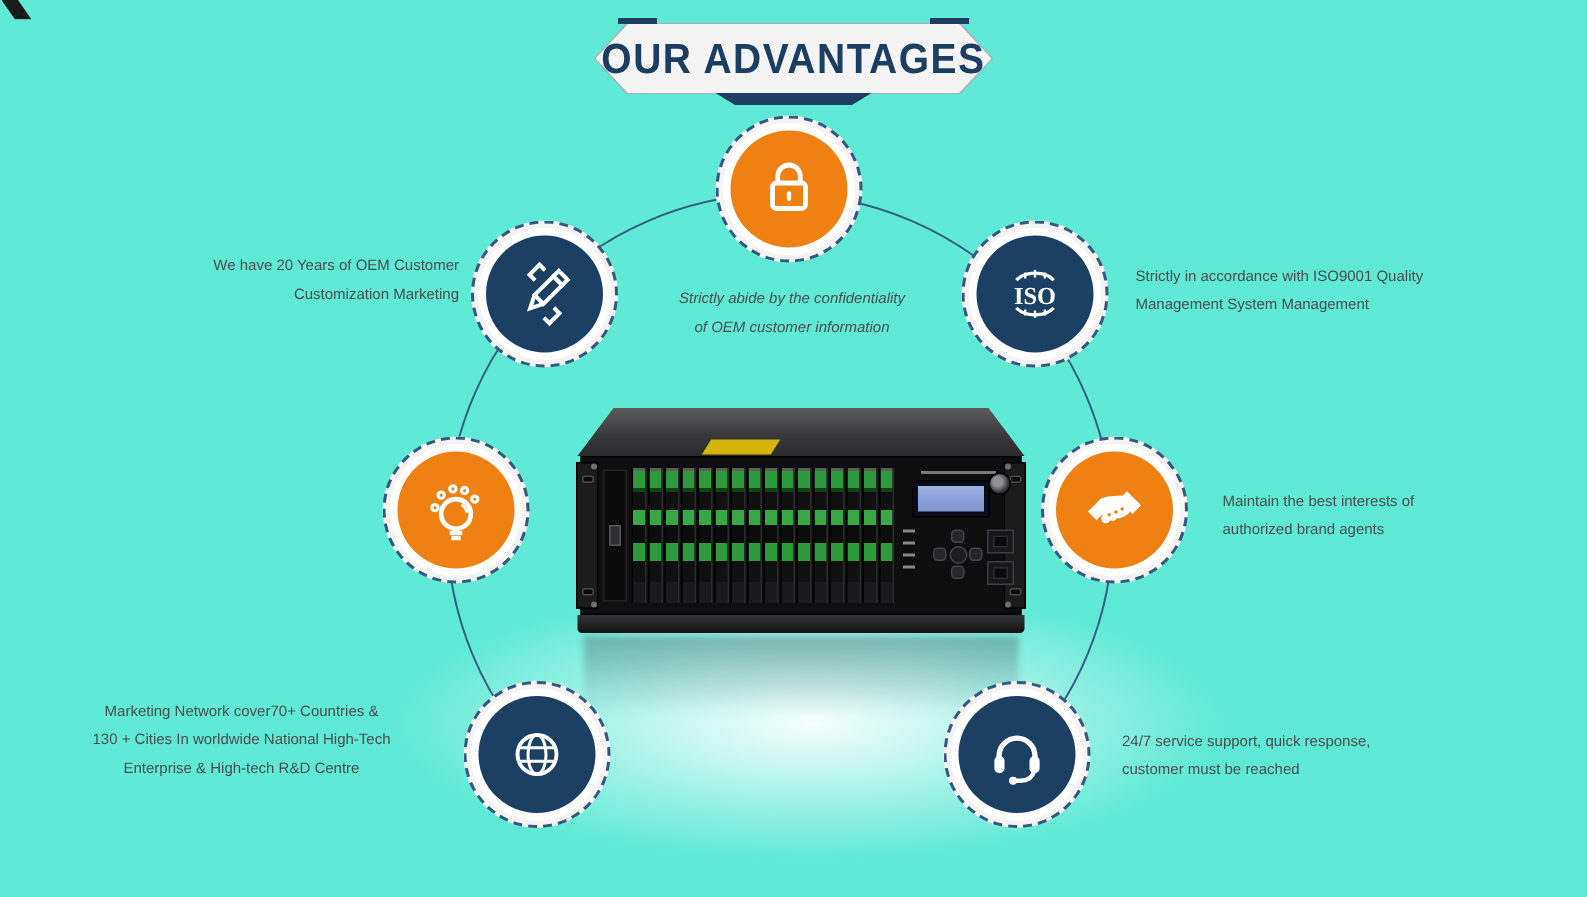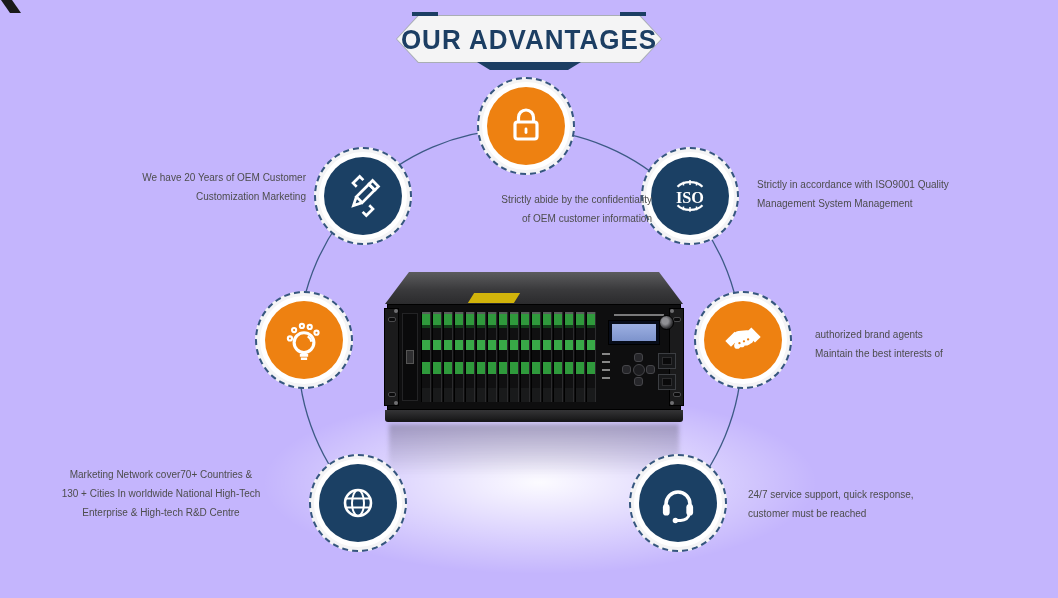--- a/index.html
+++ b/index.html
@@ -1,17 +1,17 @@
 <!DOCTYPE html>
 <html><head>
 <meta charset="utf-8">
 <style>
   * { margin:0; padding:0; box-sizing:border-box; }
   body { font-family:"Liberation Sans", sans-serif; }
-  .stage { position:relative; width:1058px; height:598px; background:#c4b5fd; overflow:hidden; }
+  .stage { position:relative; width:1058px; height:598px; background:#5eead4; overflow:hidden; }
 
   
   .corner-mark { position:absolute; left:1px; top:0; width:20px; height:13px;
     background:#1a1a1a; clip-path:polygon(0 0, 55% 0, 100% 100%, 45% 100%); }
 
   
   .banner { position:absolute; left:396px; top:15px; width:266px; height:48px; }
   .banner-outline { position:absolute; inset:0; background:#a9aeb4;
     clip-path:polygon(22px 0, calc(100% - 22px) 0, 100% 50%, calc(100% - 22px) 100%, 22px 100%, 0 50%); }
   .banner-inner { position:absolute; inset:1px; background:#f4f4f5;
@@ -37,21 +37,21 @@
   .disc { width:78px; height:78px; border-radius:50%; box-shadow:0 0 0 5px #ffffff;
     display:flex; align-items:center; justify-content:center; }
   .disc svg { display:block; }
   .c0 { left:314px; top:147px; } .c1 { left:477px; top:77px; } .c2 { left:641px; top:147px; }
   .c3 { left:255px; top:291px; } .c4 { left:694px; top:291px; }
   .c5 { left:309px; top:454px; } .c6 { left:629px; top:454px; }
 
   
   .blurb { position:absolute; font-size:10px; line-height:19px; color:#4d4d4d; z-index:3; }
   .t0 { left:40px;  top:168px; width:266px; text-align:right; }
-  .t1 { left:404px; top:190px; width:248px; text-align:right; }
+  .t1 { left:404px; top:190px; width:248px; text-align:center;font-style:italic; }
   .t2 { left:757px; top:175px; width:300px; text-align:left; }
   .t3 { left:18px;  top:319px; width:224px; text-align:right; }
   .t4 { left:815px; top:325px; width:215px; text-align:left; }
   .t5 { left:20px;  top:465px; width:282px; text-align:center; }
   .t6 { left:748px; top:485px; width:260px; text-align:left; }
 
   
   .device { position:absolute; left:383px; top:272px; width:302px; height:210px; z-index:2; }
   .dev-top { position:absolute; left:0; top:0; width:302px; height:32px;
     background:linear-gradient(180deg,#5c5c5e 0%,#3a3a3c 55%,#2b2b2d 100%);
@@ -223,22 +223,22 @@
   </div>
   <div class="blurb t1">
     <div>Strictly abide by the confidentiality</div>
     <div>of OEM customer information</div>
   </div>
   <div class="blurb t2">
     <div>Strictly in accordance with ISO9001 Quality</div>
     <div>Management System Management</div>
   </div>
   <div class="blurb t4">
+    <div>Maintain the best interests of</div>
     <div>authorized brand agents</div>
-    <div>Maintain the best interests of</div>
   </div>
   <div class="blurb t5">
     <div>Marketing Network cover70+ Countries &amp;</div>
     <div>130 + Cities In worldwide National High-Tech</div>
     <div>Enterprise &amp; High-tech R&amp;D Centre</div>
   </div>
   <div class="blurb t6">
     <div>24/7 service support, quick response,</div>
     <div>customer must be reached</div>
   </div>

